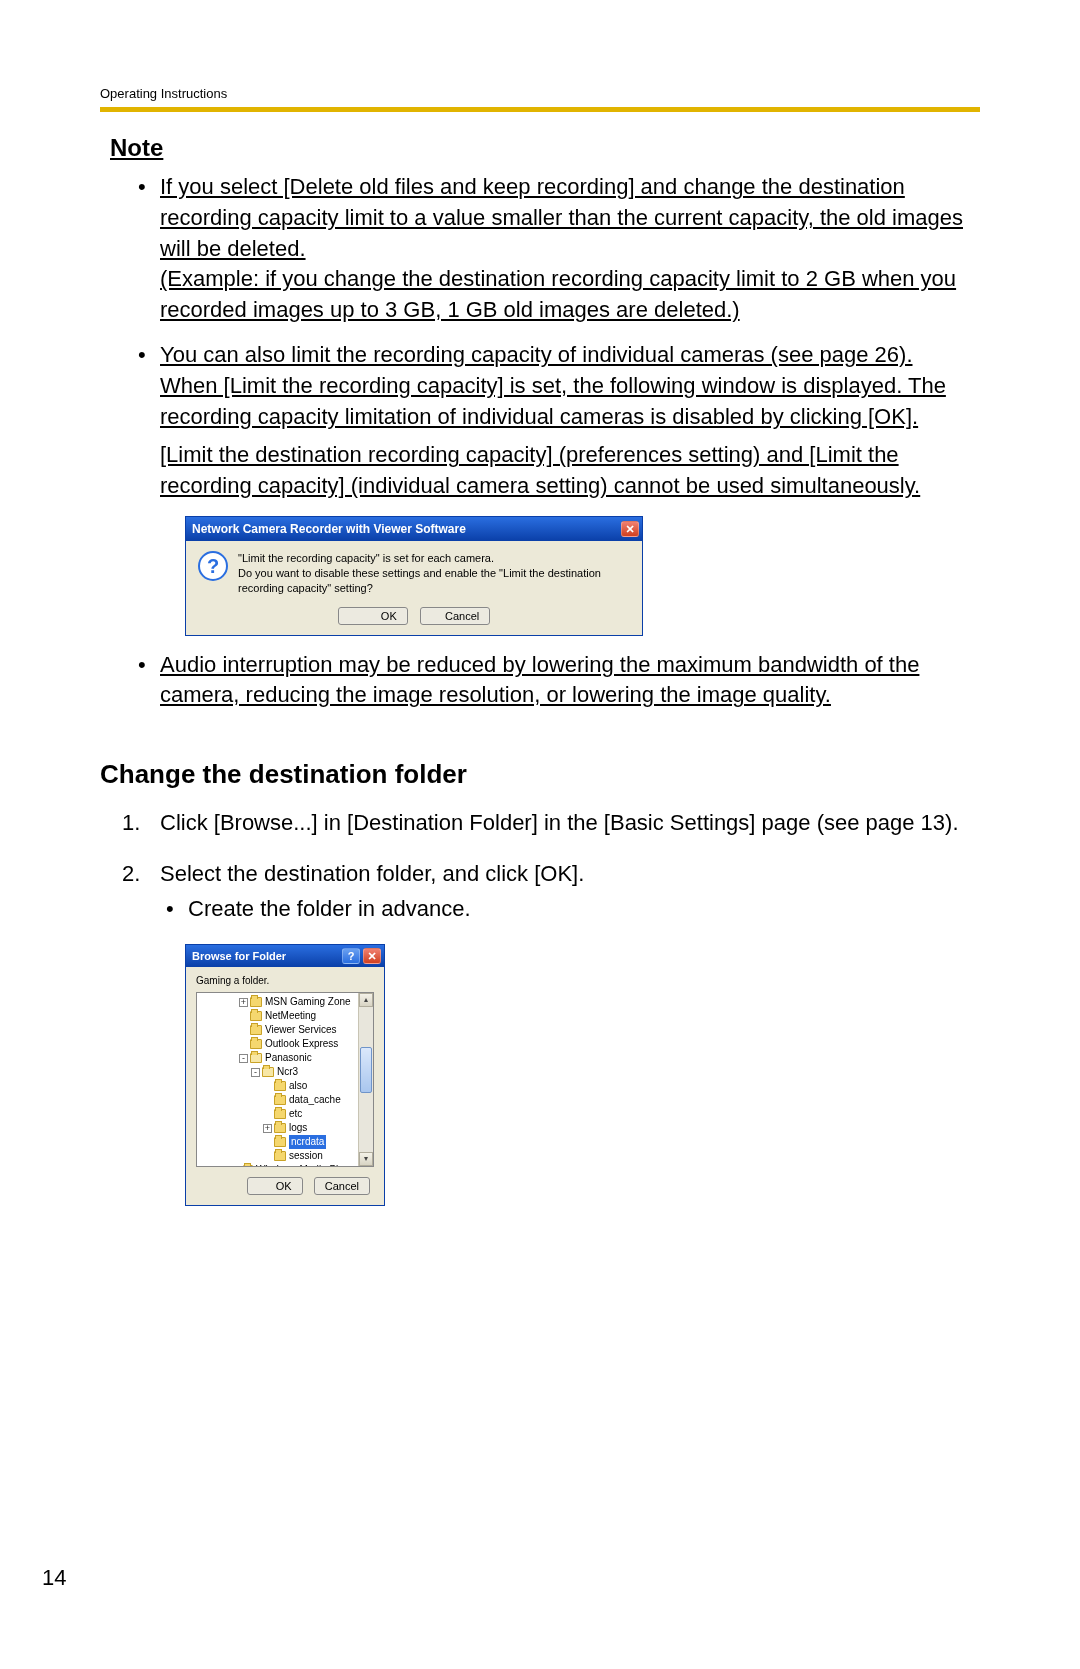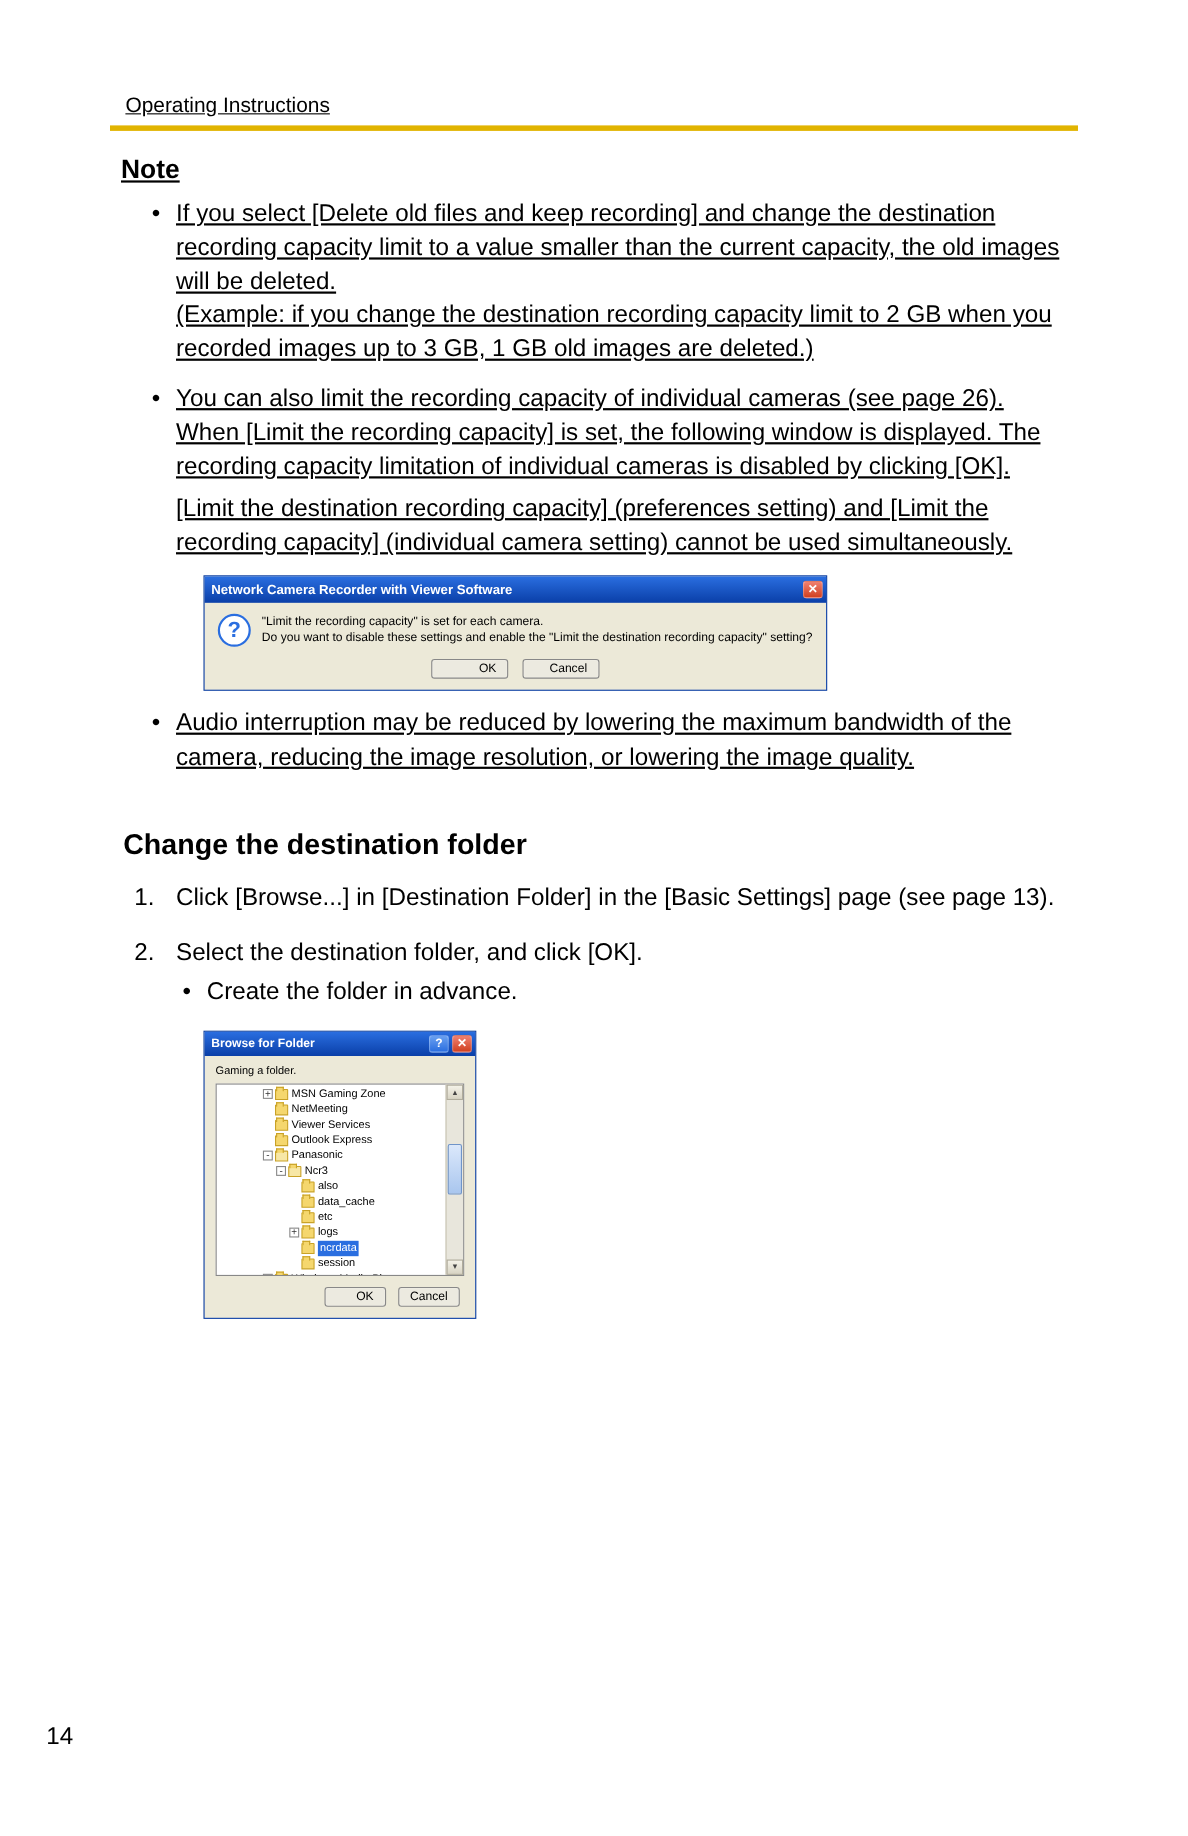--- a/index.html
+++ b/index.html
@@ -10,24 +10,23 @@
     font-family: Arial, Helvetica, sans-serif;
     color: #000;
     position: relative;
   }
 
   .page {
     padding: 86px 100px 0 100px;
   }
 
   .running-header {
-    font-size: 19px;
+    font-size: 13px;
     margin-bottom: 6px;
-    margin-left: 14px;
-    text-decoration: underline;
+    margin-left: 0px;
   }
 
   .yellow-rule {
     height: 5px;
     background: #e1b400;
     margin-bottom: 22px;
   }
 
   .note-heading {
     font-size: 24px;
@@ -52,21 +51,21 @@
   }
   ul.note-list > li::before {
     content: "•";
     position: absolute;
     left: -22px;
     top: 0;
     font-size: 22px;
   }
 
   .dialog1 {
-    width: 567px;
+    width: 458px;
     margin-left: 85px;
     margin-top: 8px;
     margin-bottom: 14px;
     border: 1px solid #0a3fa8;
     font-family: Tahoma, Arial, sans-serif;
     background: #ece9d8;
   }
   .dialog1 .titlebar {
     background: linear-gradient(to bottom, #2a6ee0, #0a3fa8);
     color: #fff;
@@ -125,21 +124,21 @@
     border: 1px solid #888;
     border-radius: 3px;
     text-align: right;
     box-shadow: inset 0 0 1px #fff;
   }
 
   .section-heading {
     font-size: 26px;
     font-weight: bold;
     margin-top: 48px;
-    margin-left: 12px;
+    margin-left: 0px;
     margin-bottom: 18px;
   }
 
   ol.steps {
     list-style: none;
     counter-reset: step;
     margin-left: 60px;
   }
   ol.steps > li {
     counter-increment: step;
@@ -164,21 +163,21 @@
   }
   ol.steps ul > li::before {
     content: "•";
     position: absolute;
     left: 6px;
     top: 0;
   }
 
   
   .dialog2 {
-    width: 248px;
+    width: 200px;
     margin-left: 85px;
     margin-top: 8px;
     border: 1px solid #0a3fa8;
     background: #ece9d8;
     font-family: Tahoma, Arial, sans-serif;
     font-size: 11px;
   }
   .dialog2 .titlebar {
     background: linear-gradient(to bottom, #2a6ee0, #0a3fa8);
     color: #fff;

